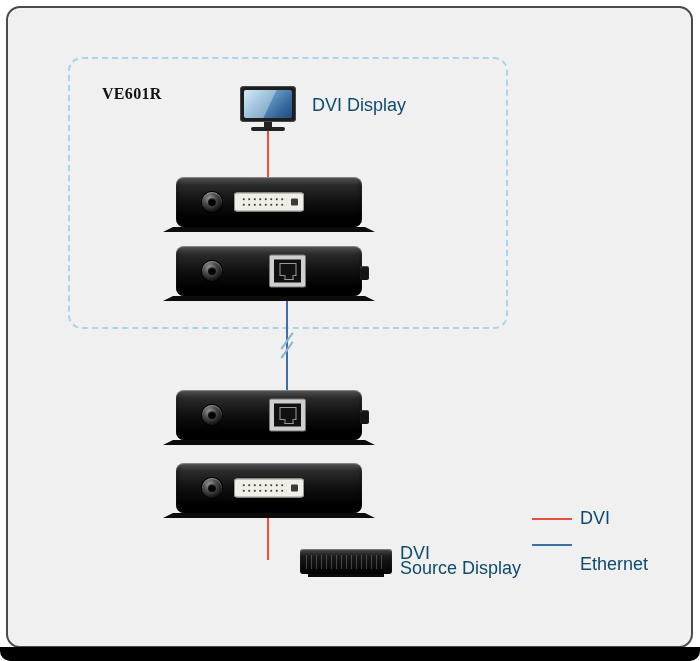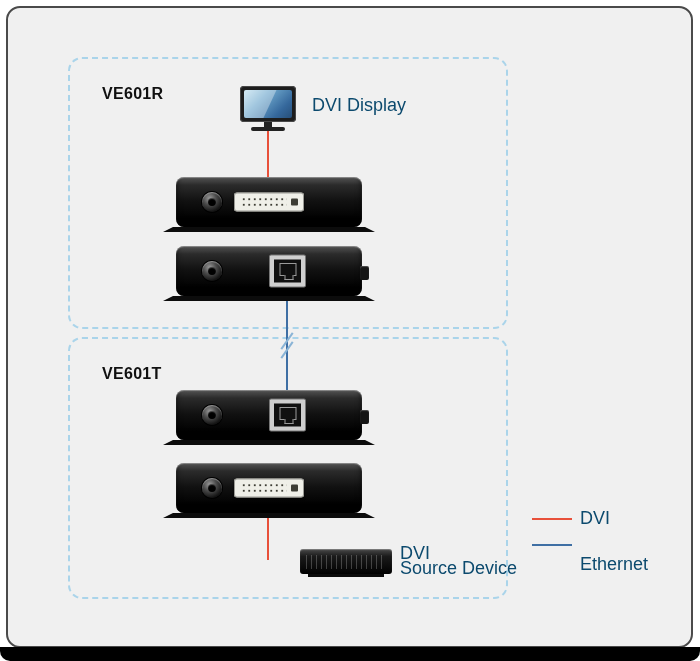--- a/index.html
+++ b/index.html
@@ -15,20 +15,21 @@
     border:2px solid var(--frame-border,#4a4a4a);
     border-radius:14px;
   }
   .footer-bar {
     position:absolute; left:0; top:647px; width:700px; height:14px;
     background:var(--footer,#000); border-radius:0 0 10px 10px;
   }
   .group {
     position:absolute; border:2px dashed var(--group-border,#aad4ea);
     border-radius:14px;
+    font-family:Liberation Serif, serif;
   }
   .group.receiver    { left:68px; top:57px;  width:440px; height:272px; }
   .group.transmitter { left:68px; top:337px; width:440px; height:262px; }
   .group-label { position:absolute; left:32px; top:26px; font-size:16px; font-weight:700; letter-spacing:.3px; color:#111; }
 
   
   .monitor { position:absolute; left:240px; top:86px; width:56px; height:46px; }
   .monitor .bezel { position:absolute; left:0; top:0; width:56px; height:36px; background:#1d1d1d; border-radius:4px; box-shadow:inset 0 0 0 1px #484848; }
   .monitor .screen { position:absolute; left:4px; top:4px; width:48px; height:28px; border-radius:2px; overflow:hidden;
     background:linear-gradient(135deg,#bfe0ef 0%,#6fa8cd 35%,#35689c 75%,#274f79 100%); }
@@ -100,23 +101,20 @@
 </style>
 </head>
 <body>
 
 <div class="canvas">
   <div class="frame"></div>
 
   <div class="group receiver">
     <div class="group-label">VE601R</div>
   </div>
-  <div class="group transmitter">
-    <div class="group-label">VE601T</div>
-  </div>
 
   <div class="monitor">
     <div class="bezel"></div>
     <div class="screen"></div>
     <div class="neck"></div>
     <div class="base"></div>
   </div>
   <div class="text lbl-display">DVI Display</div>
 
   <div class="vline dvi line-display"></div>
@@ -159,21 +157,21 @@
       <div class="dvi-pins"></div>
       <div class="dvi-slot"></div>
     </div>
   </div>
 
   <div class="source">
     <div class="vents"></div>
   </div>
   <div class="text lbl-src">
     <div>DVI</div>
-    <div>Source Device</div>
+    <div>Source Display</div>
   </div>
 
   <div class="legend-line legend-dvi-line"></div>
   <div class="text legend-dvi-label">DVI</div>
   <div class="legend-line legend-eth-line"></div>
   <div class="text legend-eth-label">Ethernet</div>
 
   <div class="footer-bar"></div>
 </div>
 

